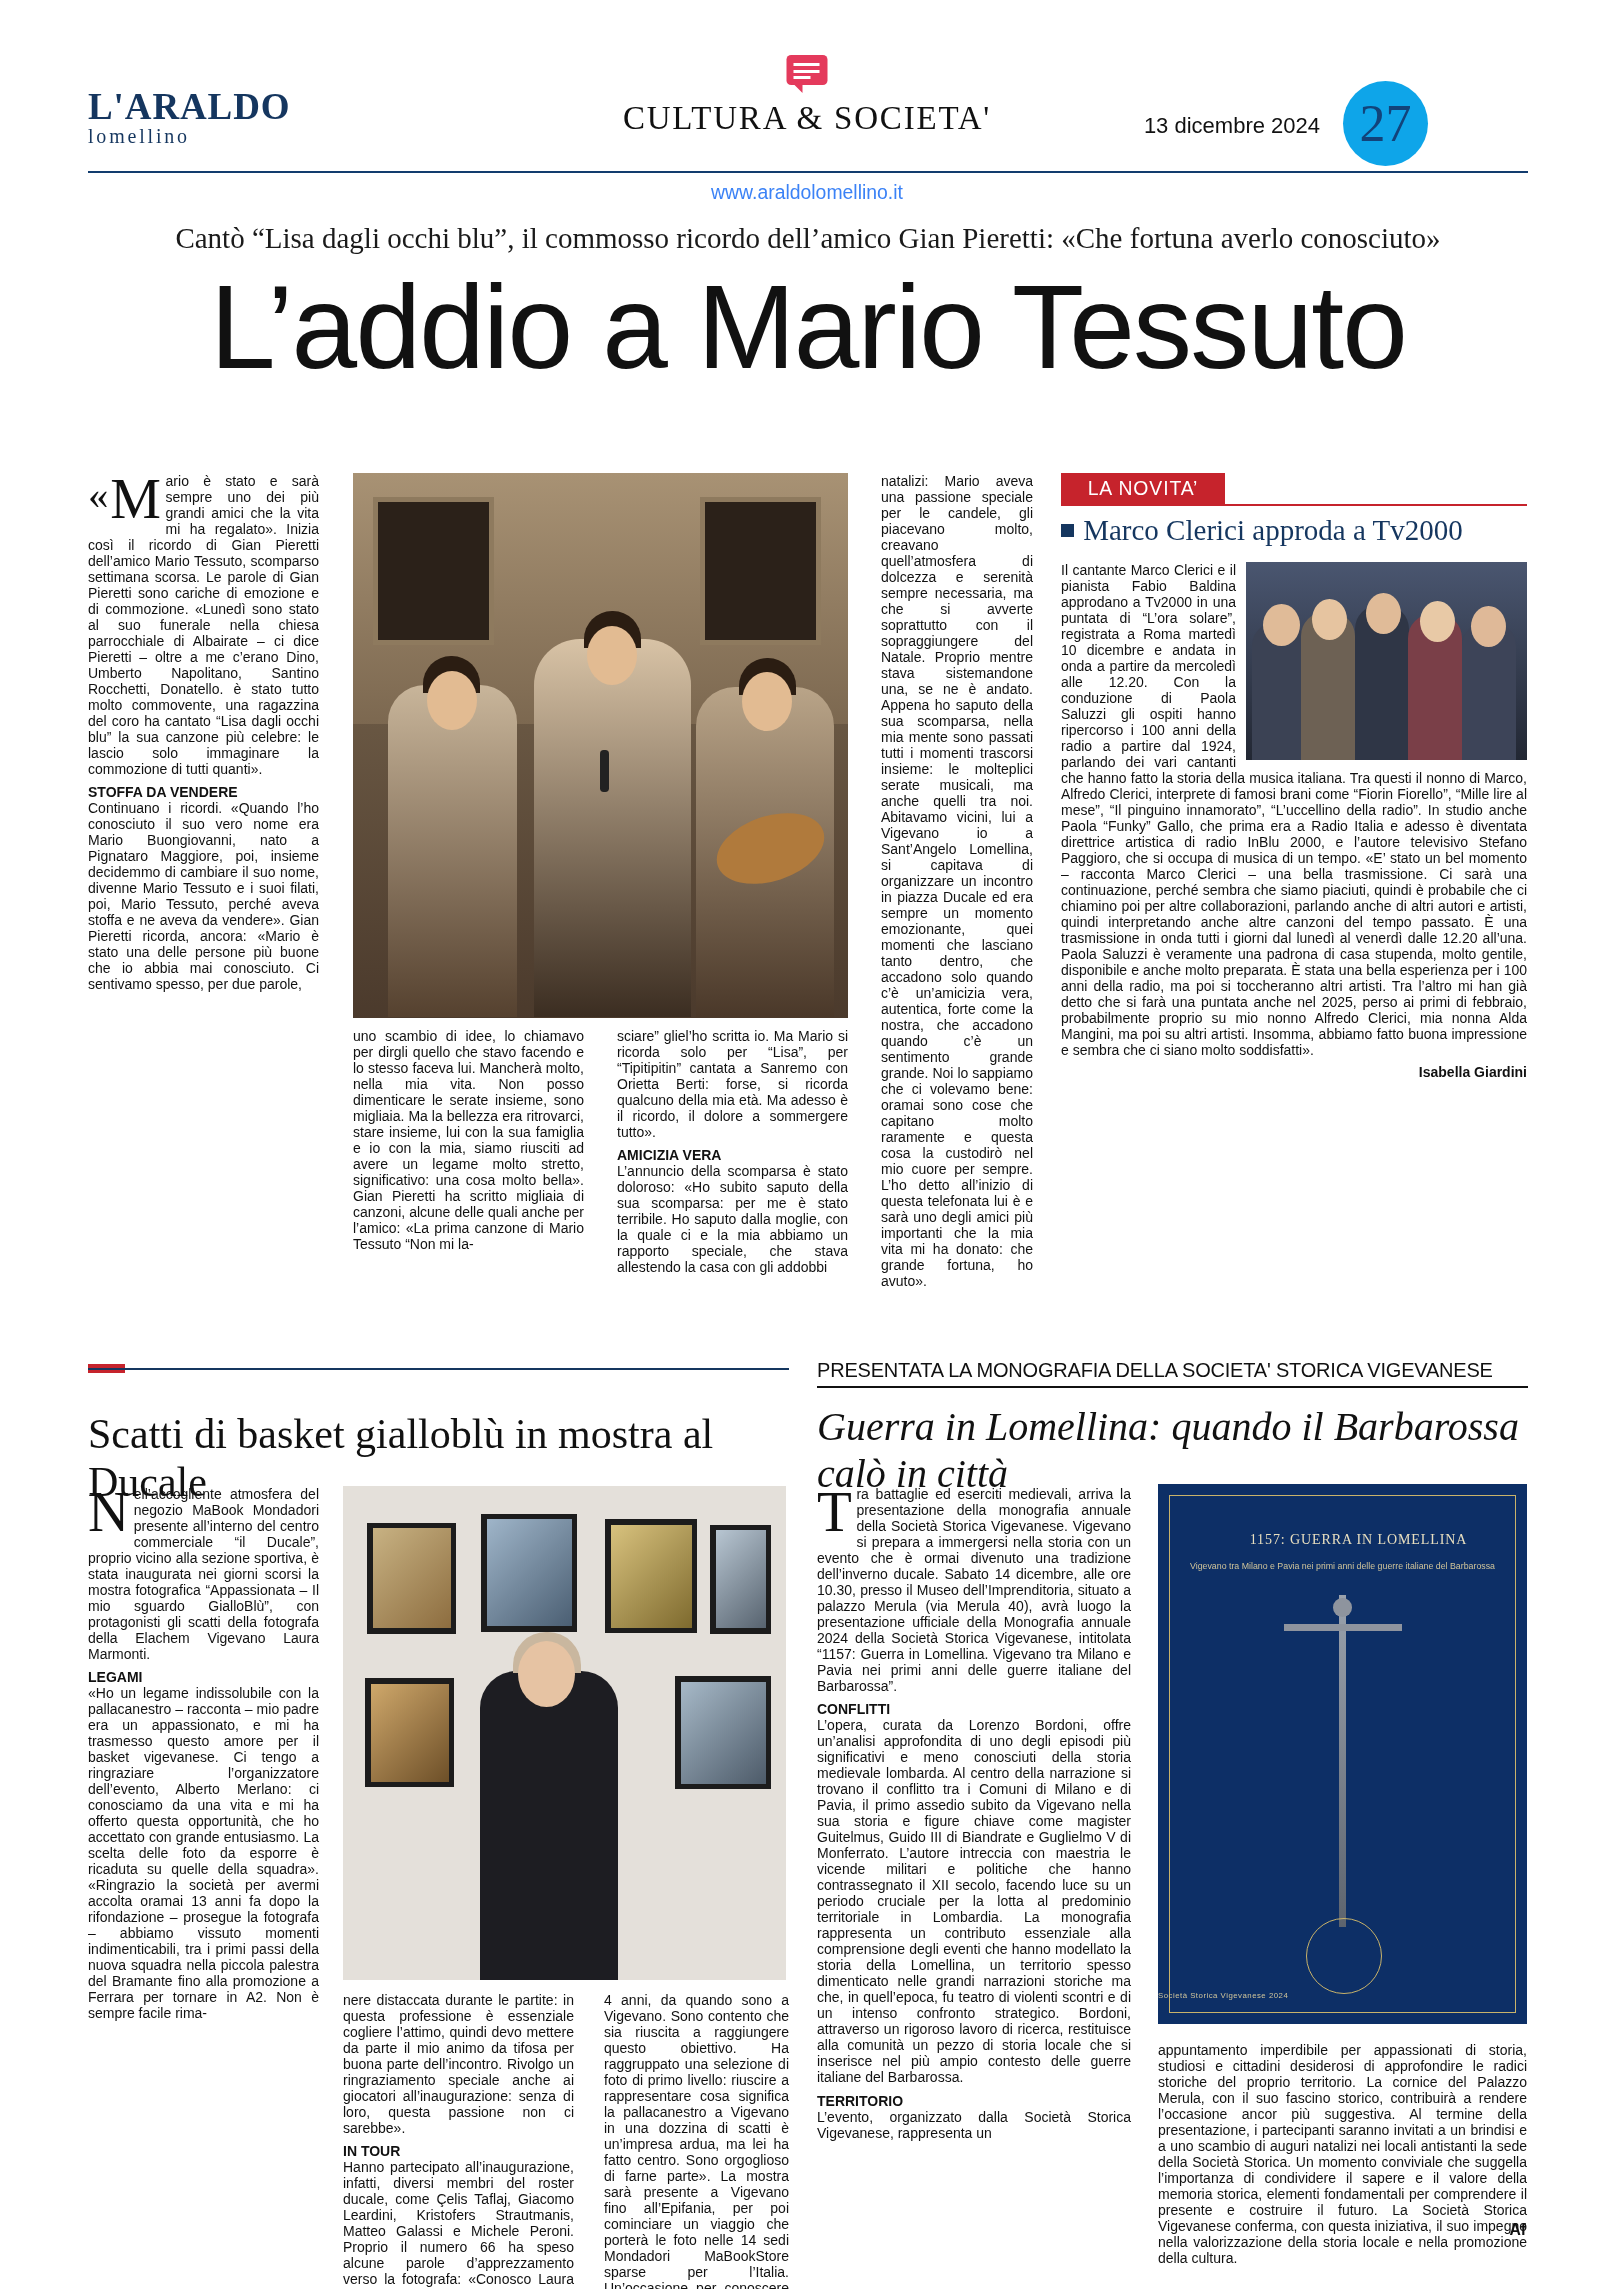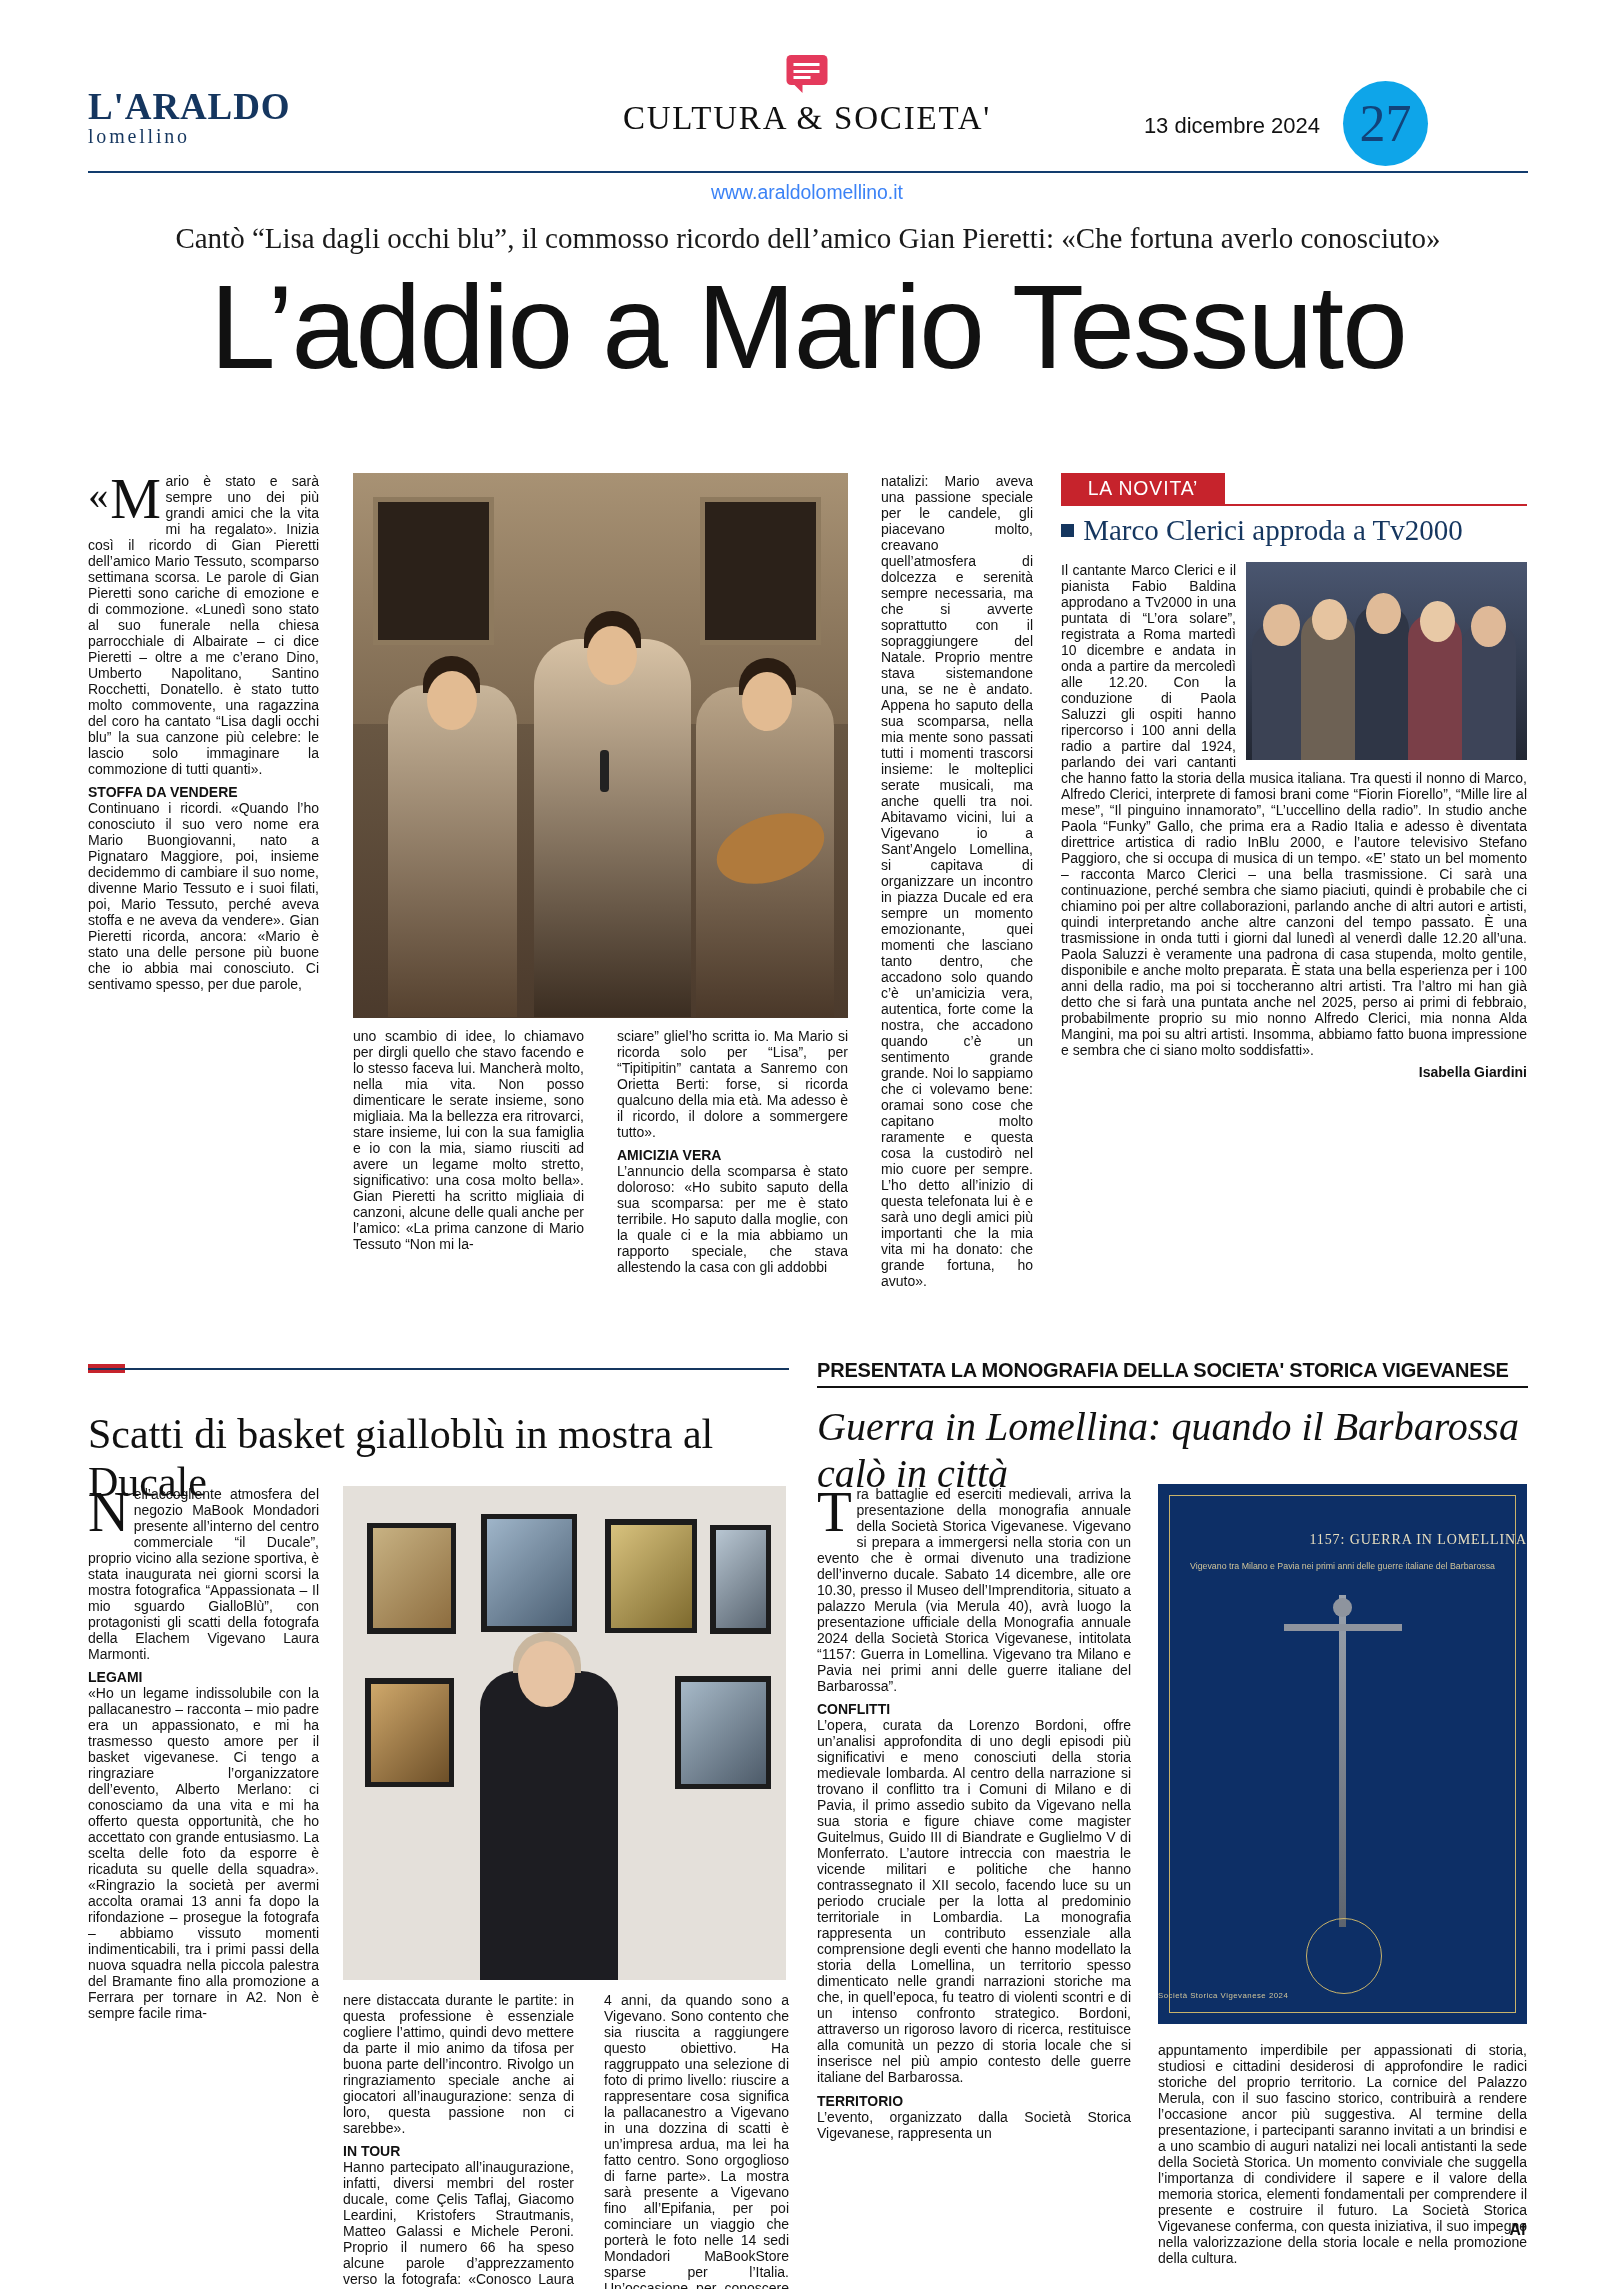--- a/index.html
+++ b/index.html
@@ -58,37 +58,37 @@
   .np-p{position:absolute;bottom:0;width:54px;height:138px;border-radius:24px 24px 0 0;}
   .novita-text{position:absolute;left:0;top:89px;width:466px;font-size:14px;line-height:16px;text-align:justify;}
   .novita-text .shape{float:right;width:291px;height:205px;shape-outside:content-box;}
 
   
   .sec-left-kicker{position:absolute;left:88px;top:1375px;width:701px;font-family:"Liberation Serif",serif;font-size:27px;color:#15365f;letter-spacing:0.5px;}
   .sec-left-title{position:absolute;left:88px;top:1410px;width:701px;font-family:"Liberation Serif",serif;font-size:42px;color:#111;}
   .sec-left-rule{position:absolute;left:88px;top:1368px;width:701px;height:1.8px;background:#15365f;}
   .tick{position:absolute;left:88px;top:1364px;width:37px;height:9.2px;background:#c6232c;}
 
-  .sec-right-kicker{position:absolute;left:817px;top:1359px;width:711px;font-family:"Liberation Sans",sans-serif;font-size:20px;font-weight:bold;color:#111;letter-spacing:-0.2px;}
+  .sec-right-kicker{position:absolute;left:817px;top:1359px;width:711px;font-family:"Liberation Sans",sans-serif;font-size:20px;font-weight:normal;color:#111;letter-spacing:-0.2px;}
   .sec-right-rule{position:absolute;left:817px;top:1386px;width:711px;height:1.8px;background:#111;}
   .sec-right-title{position:absolute;left:817px;top:1403px;width:711px;font-family:"Liberation Serif",serif;font-style:italic;font-size:40px;color:#111;}
 
   
   .photo2{position:absolute;left:343px;top:1486px;width:443px;height:494px;overflow:hidden;background:#dcd8d2;}
   .p2-wall{position:absolute;inset:0;background:#e4e0da;}
   .p2-fr{position:absolute;background:#1c1c1c;}
   .p2-in{position:absolute;}
   .p2-person{position:absolute;left:137px;top:185px;width:138px;height:309px;background:#1d1d22;border-radius:37px 37px 0 0;}
   .p2-head{position:absolute;left:175px;top:155px;width:57px;height:66px;border-radius:50%;background:#e6c3a3;}
   .p2-hair{position:absolute;left:170px;top:146px;width:68px;height:41px;border-radius:33px 33px 0 0;background:#c9b79f;}
 
   
   .bookcover{position:absolute;left:1158px;top:1484px;width:369px;height:540px;background:#0d2f66;overflow:hidden;}
   .bc-border{position:absolute;left:11px;top:11px;right:11px;bottom:11px;border:0.9px solid #c9b36a;}
-  .bc-t1{position:absolute;left:0;top:48px;width:369px;text-align:right;color:#e8dfc0;font-family:"Liberation Serif",serif;font-size:14px;letter-spacing:0.9px;}
+  .bc-t1{position:absolute;left:0;top:48px;width:369px;text-align:center;color:#e8dfc0;font-family:"Liberation Serif",serif;font-size:14px;letter-spacing:0.9px;padding-left:16px;}
   .bc-t2{position:absolute;left:0;top:76px;width:369px;text-align:center;color:#cfc49a;font-size:8.8px;line-height:12px;}
   .bc-sword{position:absolute;left:181px;top:111px;width:7.4px;height:332px;background:linear-gradient(180deg,#9aa2ad,#5d646e);}
   .bc-hilt{position:absolute;left:126px;top:140px;width:118px;height:7.4px;background:#8e949e;}
   .bc-pom{position:absolute;left:175px;top:114px;width:18.5px;height:18.5px;border-radius:50%;background:#8e949e;}
   .bc-seal{position:absolute;left:148px;top:434px;width:74px;height:74px;border-radius:50%;border:0.9px solid #c9b36a;}
   .bc-bot{position:absolute;left:0;bottom:24px;width:323px;text-align:left;color:#cfc49a;font-size:7.8px;letter-spacing:0.5px;}
 
   .af{position:absolute;right:88px;top:2221px;font-weight:bold;font-size:15.7px;}
 </style>
 </head>

